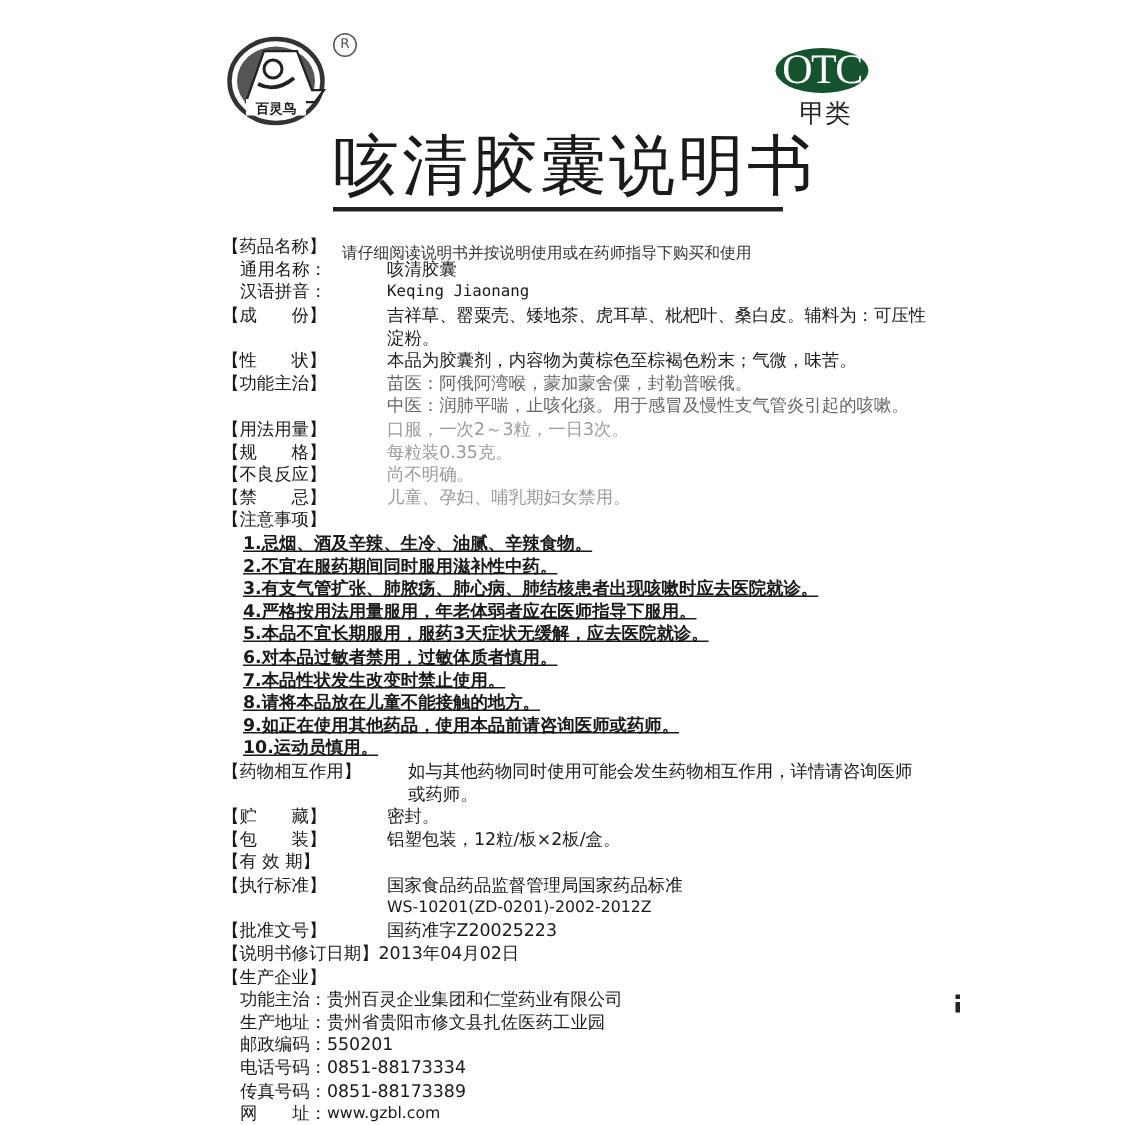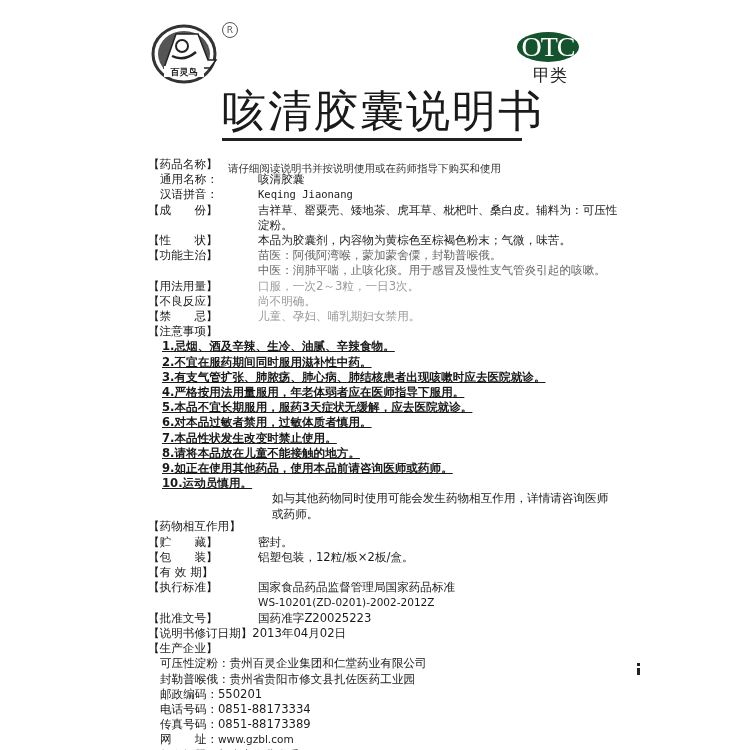--- a/index.html
+++ b/index.html
@@ -41,21 +41,21 @@
       font-size: 11.6px; line-height: 15.2px;
     }
     .row { display: flex; white-space: nowrap; }
     .lbl { width: 110px; flex: none; }
     .indent-lbl { padding-left: 12px; width: 98px; flex: none; }
     .val { flex: 1; white-space: normal; }
     .faded { color: #9a9a9a; }
     .light { color: #666; }
     .bold { font-weight: normal; }
     .num-item { padding-left: 14px; font-weight: bold; text-decoration: underline; }
-    .wide-lbl { width: 124px; flex: none; margin-top: 28px; }
+    .wide-lbl { width: 124px; flex: none; }
     .contact { padding-left: 12px; }
     .edge-mark {
       position: absolute; left: 637px; top: 663px; width: 3px; height: 12px;
     }
     .edge-mark::before { content: ""; position: absolute; top: 0; left: 0; width: 3px; height: 3px; background: #222; }
     .edge-mark::after { content: ""; position: absolute; top: 5px; left: 0; width: 3px; height: 7px; background: #222; }
   </style>
 </head>
 <body>
 
@@ -106,20 +106,24 @@
   </div>
   <div class="row">
     <span class="lbl"></span>
     <span class="val light">中医：润肺平喘，止咳化痰。用于感冒及慢性支气管炎引起的咳嗽。</span>
   </div>
   <div class="row">
     <span class="lbl bold">【用法用量】</span>
     <span class="val faded">口服，一次2～3粒，一日3次。</span>
   </div>
   <div class="row">
+    <span class="lbl bold">【规　　格】</span>
+    <span class="val faded">每粒装0.35克。</span>
+  </div>
+  <div class="row">
     <span class="lbl bold">【不良反应】</span>
     <span class="val faded">尚不明确。</span>
   </div>
   <div class="row">
     <span class="lbl bold">【禁　　忌】</span>
     <span class="val faded">儿童、孕妇、哺乳期妇女禁用。</span>
   </div>
   <div class="row">
     <span class="lbl bold">【注意事项】</span>
   </div>
@@ -162,25 +166,25 @@
     <span class="val">国药准字Z20025223</span>
   </div>
   <div class="row">
     <span>【说明书修订日期】</span>
     <span class="val">2013年04月02日</span>
   </div>
   <div class="row">
     <span>【生产企业】</span>
   </div>
   <div class="row contact">
-    <span>可压性淀粉：</span>
+    <span>功能主治：</span>
     <span>贵州百灵企业集团和仁堂药业有限公司</span>
   </div>
   <div class="row contact">
-    <span>封勒普喉俄：</span>
+    <span>生产地址：</span>
     <span>贵州省贵阳市修文县扎佐医药工业园</span>
   </div>
   <div class="row contact">
     <span>邮政编码：</span>
     <span>550201</span>
   </div>
   <div class="row contact">
     <span>电话号码：</span>
     <span>0851-88173334</span>
   </div>

